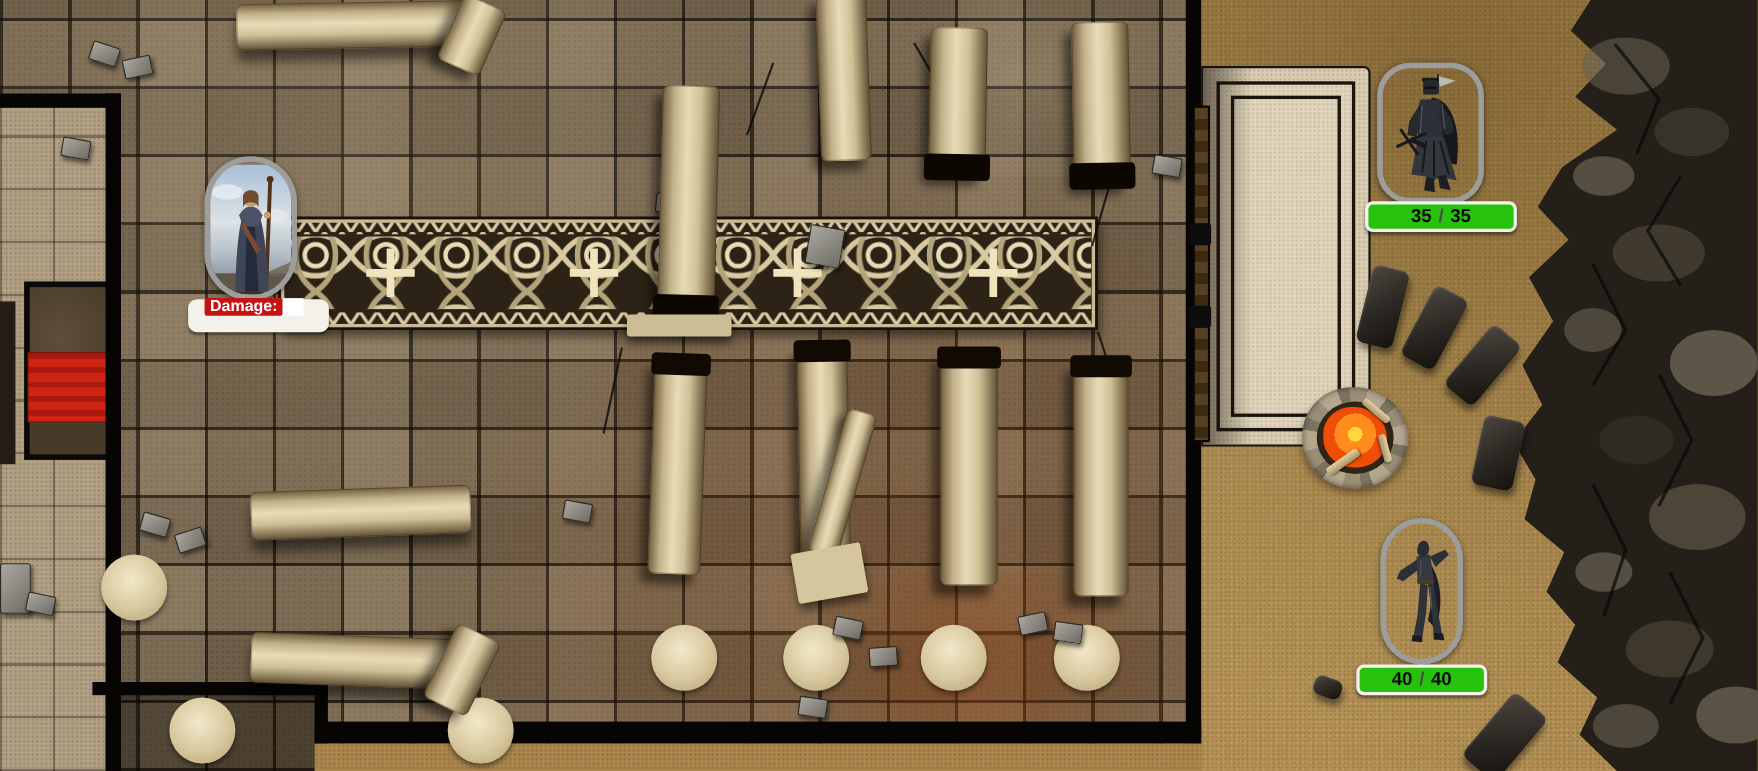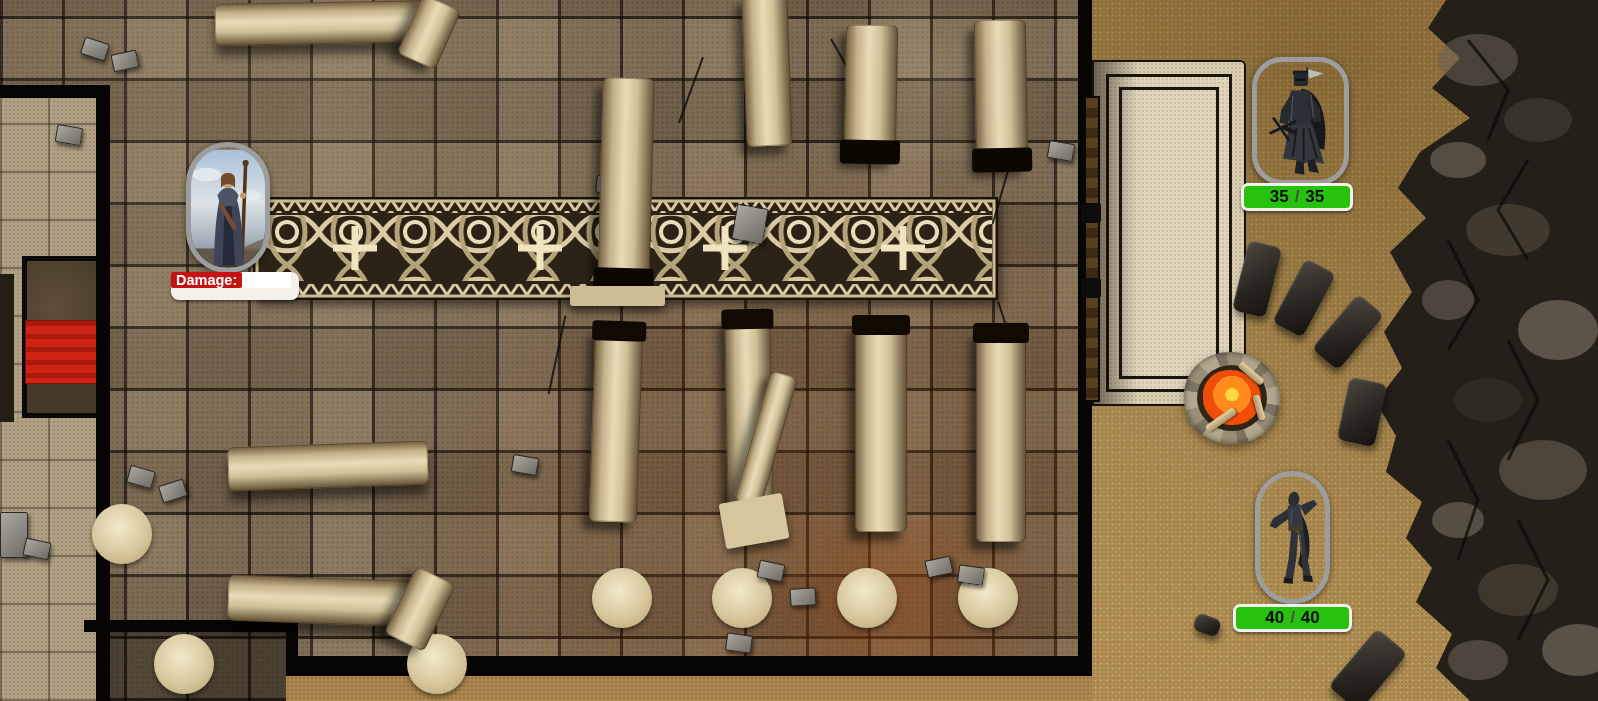--- a/index.html
+++ b/index.html
@@ -100,21 +100,21 @@
     box-shadow:3px 5px 6px rgba(0,0,0,.45), inset 1px 1px 2px rgba(255,255,255,.12);}
   
   .token{position:absolute;border:5px solid #9d9d9d;box-shadow:0 2px 6px rgba(0,0,0,.5);overflow:hidden;box-sizing:border-box;background:transparent;}
   .token svg{display:block;}
   .hpbar{position:absolute;height:28px;background:#f4f2ec;border-radius:7px;padding:3px;box-sizing:border-box;
     box-shadow:0 2px 3px rgba(0,0,0,.45);}
   .hpfill{height:100%;border-radius:4px;background:#27c20d;display:flex;align-items:center;justify-content:center;
     gap:6px;font-weight:bold;font-size:17px;color:#0a0a0a;}
   .hpfill .sep{color:#4b4b4b;}
   .dmg{position:absolute;left:171px;top:272px;width:128px;height:28px;background:#f4f1ea;border-radius:8px;
-    padding:0;box-sizing:border-box;display:flex;align-items:flex-start;box-shadow:0 2px 3px rgba(0,0,0,.45);}
+    padding:15px;box-sizing:border-box;display:flex;align-items:flex-end;box-shadow:0 2px 3px rgba(0,0,0,.45);}
   .dmg-label{background:#c41313;color:#fff;font-weight:bold;font-size:14.5px;display:flex;align-items:center;
     padding:0 5px;border-radius:2px;white-space:nowrap;}
   .dmg-input{flex:1;border:none;background:#fff;min-width:0;padding:0 2px;font:bold 14px "Liberation Sans",sans-serif;outline:none;}
   .dmg-caret{width:6px;background:#c41313;margin-left:2px;border-radius:1px;}
 </style>
 </head>
 <body>
 
 <div class="stage">
 
@@ -324,21 +324,21 @@
           <line x1="28" y1="70" x2="44" y2="78" stroke-width="5"></line>
         </g>
       <path d="M44,108 L42,122 L53,124 L52,110 Z" fill="#1d1f23"></path>
       <path d="M56,108 L58,120 L69,122 L64,106 Z" fill="#1d1f23"></path>
       <g stroke="#5d646c" stroke-width="1.5" opacity=".7">
           <line x1="40" y1="36" x2="38" y2="64"></line>
           <line x1="60" y1="34" x2="63" y2="60"></line>
         </g>
     </svg>
   </div>
-  <div class="hpbar" style="left:1241px;top:183px;width:112px;">
+  <div class="hpbar" style="left:1241px;top:183px;width:138px;">
     <div class="hpfill">
       <span>35</span>
       <span class="sep">/</span>
       <span>35</span>
     </div>
   </div>
 
   <div class="token" style="left:1255px;top:471px;width:75px;height:133px;border-radius:38px;">
     <svg width="65" height="123" viewBox="0 0 75 133">
       <path d="M44,34 C58,52 61,80 52,106 L44,97 C50,72 48,52 39,40 Z" fill="#1c1e23"></path>

